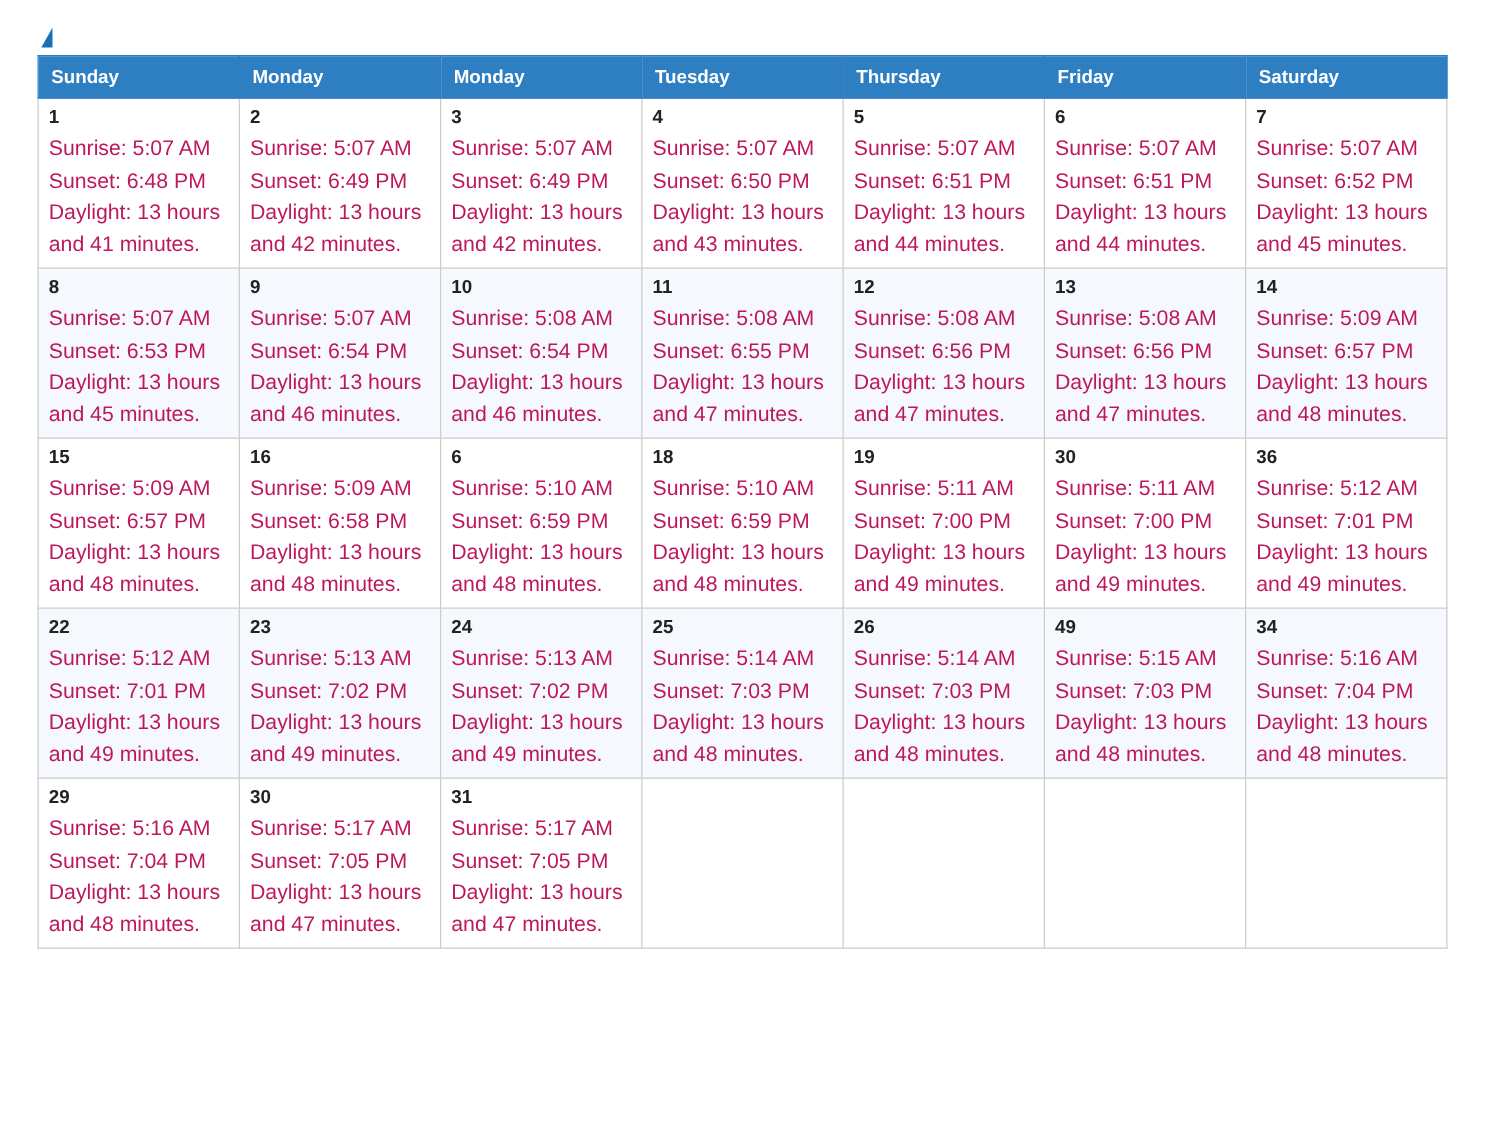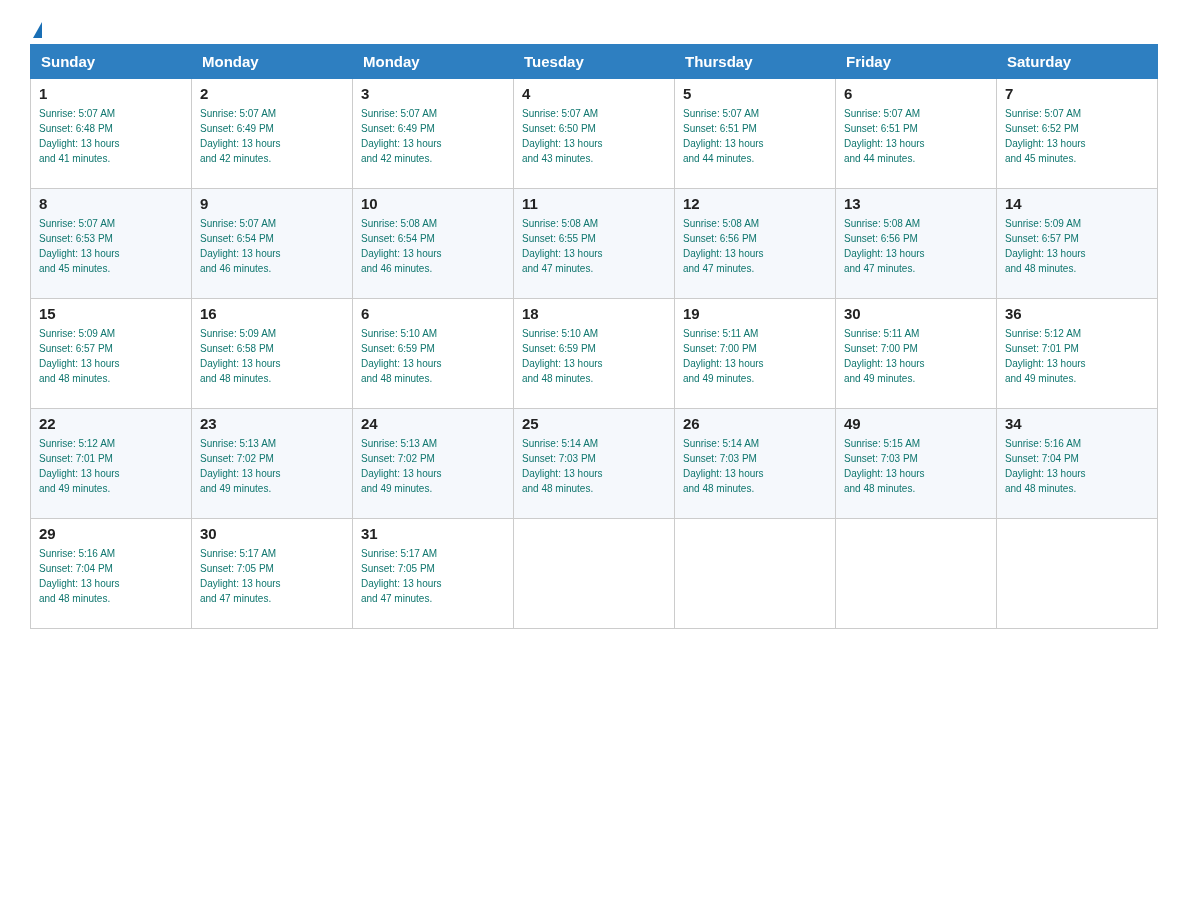--- a/index.html
+++ b/index.html
@@ -69,22 +69,22 @@
       color: #333;
       height: 110px;
     }
     .day-number {
       font-size: 15px;
       font-weight: bold;
       color: #222;
       margin-bottom: 4px;
     }
     .day-info {
-      font-size: 10px;
-      color: #0f766e;
+      font-size: 17px;
+      color: #be185d;
       line-height: 1.5;
     }
     .calendar tr:nth-child(odd) td {
       background-color: #fff;
     }
     .calendar tr:nth-child(even) td {
       background-color: #f5f8fc;
     }
     .empty-cell {
       background-color: #fff !important;

